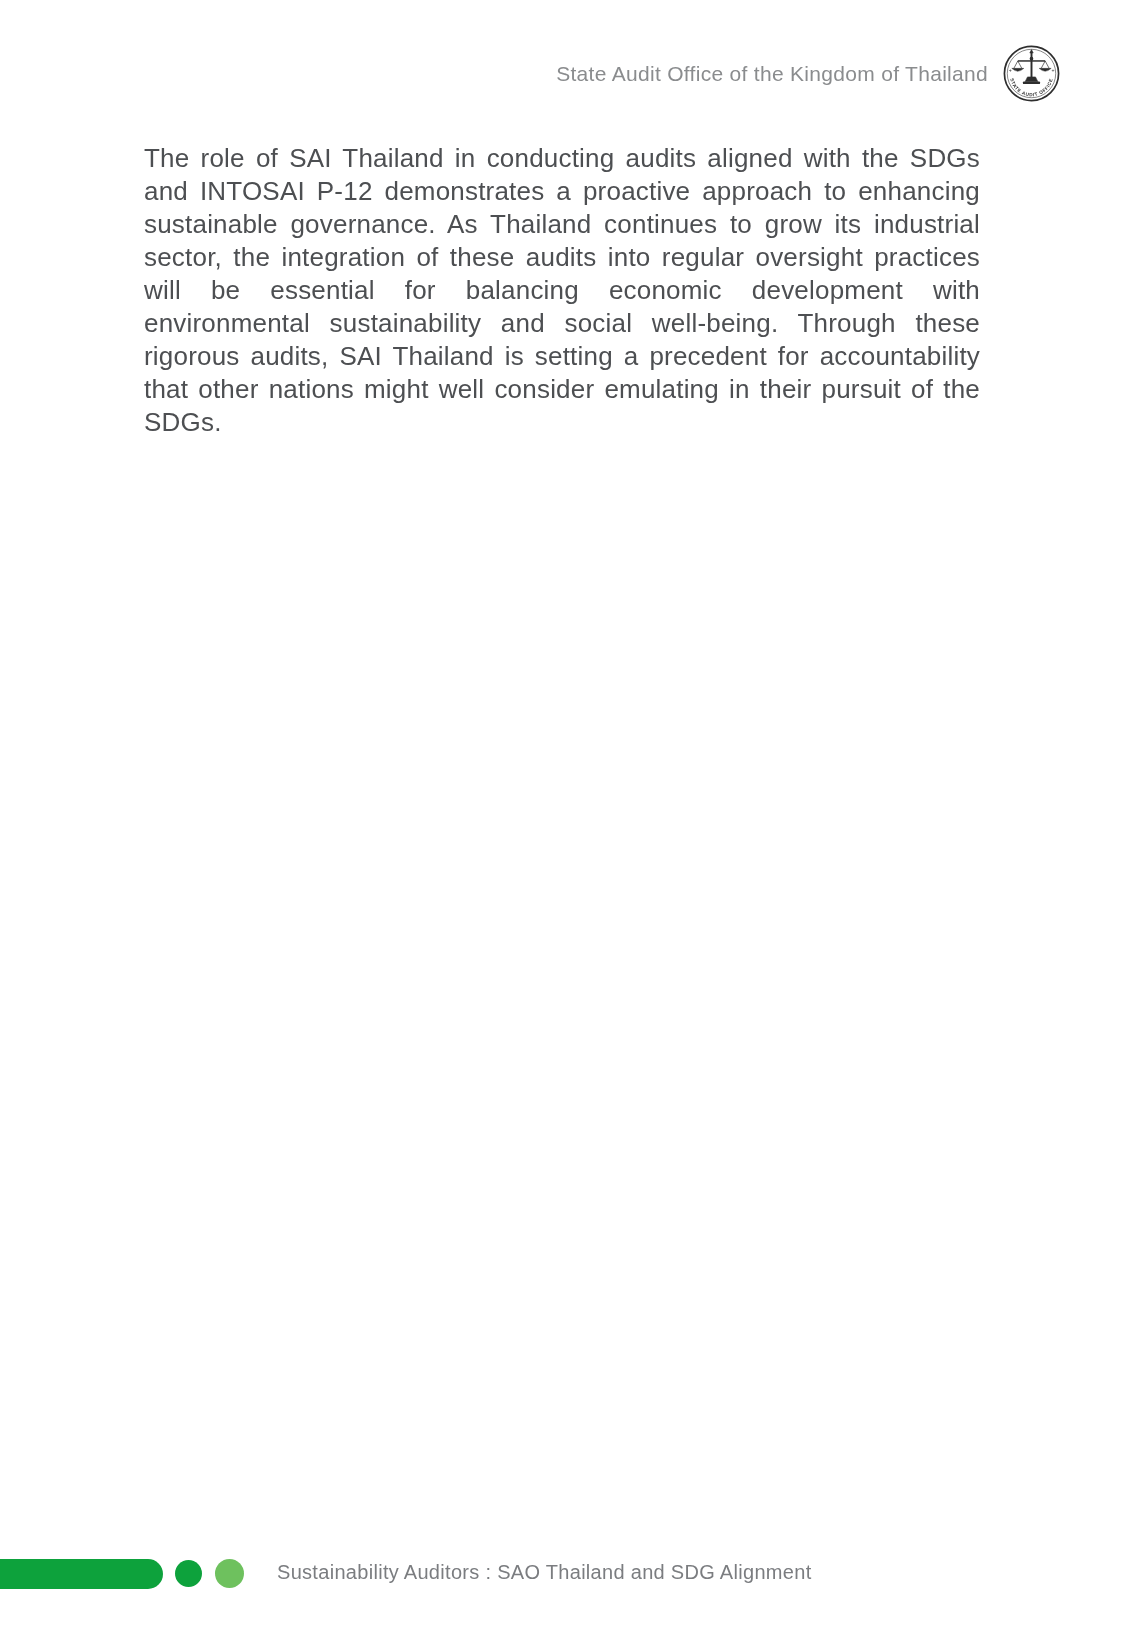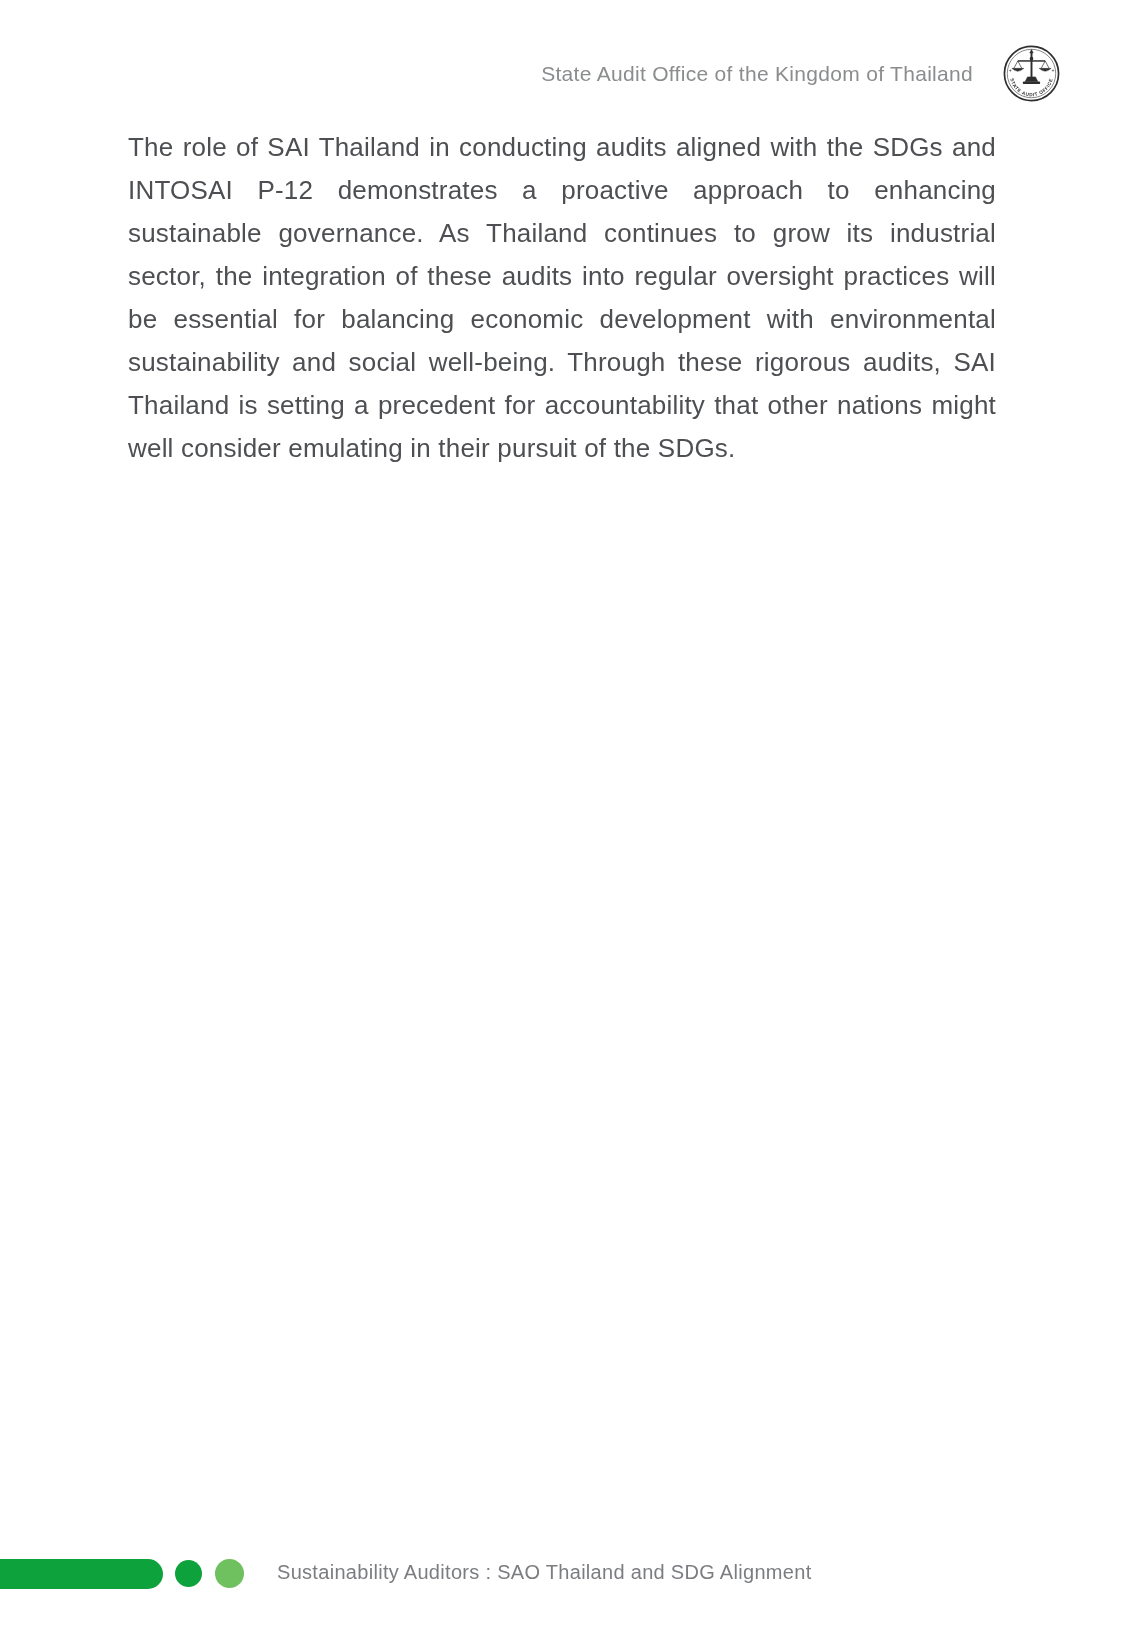--- a/index.html
+++ b/index.html
@@ -22,21 +22,21 @@
     overflow: hidden;
   }
 
   
   .header {
     position: absolute;
     top: 45px;
     right: 65px;
     display: flex;
     align-items: center;
-    gap: 30px;
+    gap: 15px;
   }
   .header-title {
     font-size: 21px;
     letter-spacing: 0.3px;
     color: var(--header-text, #8A8C8E);
     white-space: nowrap;
   }
   .seal {
     width: 57px;
     height: 57px;
@@ -51,23 +51,23 @@
     width: 868px;
   }
   .section-heading {
     margin: 0 0 32px 0;
     font-size: 28px;
     font-weight: bold;
     letter-spacing: 0.4px;
     color: var(--heading-green, #5CB85C);
   }
   .body-paragraph {
-    margin: 0;
+    margin: 16px;
     font-size: 26px;
-    line-height: 43px;
+    line-height: 33px;
     letter-spacing: 0.2px;
     color: var(--body-text, #4D4F52);
     text-align: justify;
   }
 
   
   .footer-bar {
     position: absolute;
     left: 0;
     top: 1559px;

